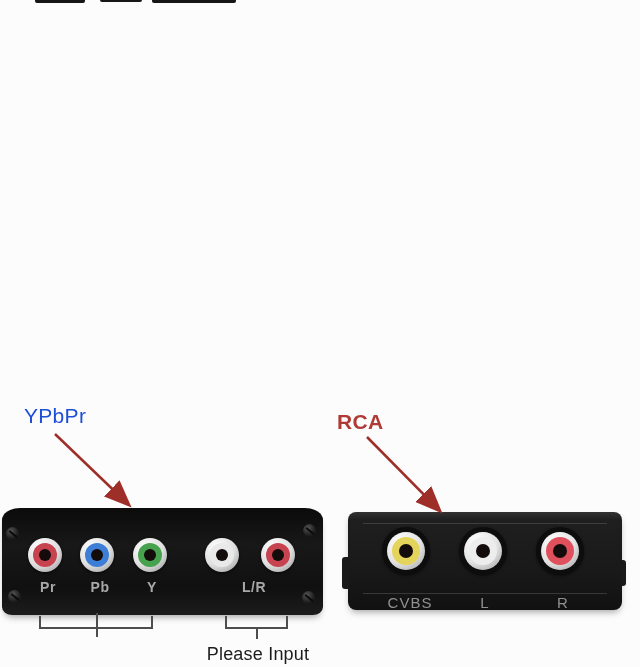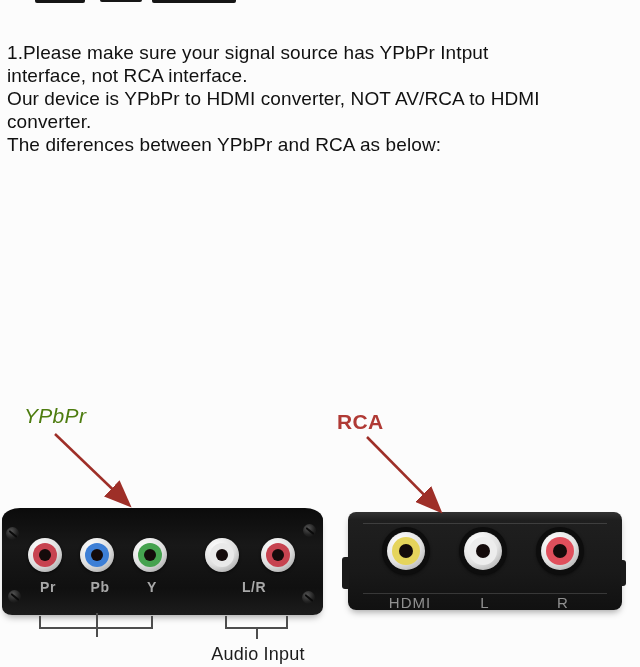--- a/index.html
+++ b/index.html
@@ -102,28 +102,23 @@
 <body>
 
 <div class="canvas">
 
   <div class="artifact a1"></div>
   <div class="artifact a2"></div>
   <div class="artifact a3"></div>
 
 
   <div class="note-body">
-    <p>1.Please make sure your signal source has YPbPr Intput
-interface, not RCA interface.
-Our device is YPbPr to HDMI converter, NOT AV/RCA to HDMI
-converter.
-The diferences between YPbPr and RCA as below:</p>
   </div>
 
-  <div class="anno-label label-ypbpr" style="color: #4d7c0f; font-style: italic;">YPbPr</div>
+  <div class="anno-label label-ypbpr" style="color: #1d4ed8;">YPbPr</div>
   <div class="anno-label label-rca" style="color: rgb(176, 58, 53);">RCA</div>
 
   <div class="device dev-ypbpr">
     <div class="screw s-tl"></div>
     <div class="screw s-tr"></div>
     <div class="screw s-bl"></div>
     <div class="screw s-br"></div>
     <span class="port-label pl-pr">Pr</span>
     <span class="port-label pl-pb">Pb</span>
     <span class="port-label pl-y">Y</span>
@@ -132,35 +127,35 @@
       <div class="port ypbpr-port" style="left: 95px; --ring: #3d7fd6;"></div>
       <div class="port ypbpr-port" style="left: 148px; --ring: #46a24f;"></div>
       <div class="port ypbpr-port" style="left: 220px; --ring: #e9e9e9;"></div>
       <div class="port ypbpr-port" style="left: 276px; --ring: #c74350;"></div>
     </div>
 
   <div class="device dev-rca">
     <div class="rca-panel"></div>
     <div class="rca-tab tab-left"></div>
     <div class="rca-tab tab-right"></div>
-    <span class="rca-label rl-cvbs">HDMI</span>
+    <span class="rca-label rl-cvbs">CVBS</span>
     <span class="rca-label rl-l">L</span>
     <span class="rca-label rl-r">R</span>
   <div class="port rca-port" style="left: 58px; --ring: #e5d45c;"></div>
       <div class="port rca-port" style="left: 135px; --ring: #ededed;"></div>
       <div class="port rca-port" style="left: 212px; --ring: #e04f5c;"></div>
     </div>
 
   <svg class="overlay" width="640" height="667" viewBox="0 0 640 667">
     <defs>
       <marker id="ah" markerWidth="11" markerHeight="9" refX="9" refY="4.5" orient="auto">
         <path d="M0,0 L11,4.5 L0,9 z" fill="#9e2f28"></path>
       </marker>
     </defs>
     <line x1="55" y1="434" x2="128" y2="504" stroke-width="2.5" marker-end="url(#ah)" stroke="#9e2f28"></line>
     <line x1="367" y1="437" x2="439" y2="510" stroke-width="2.5" marker-end="url(#ah)" stroke="#9e2f28"></line>
     <path d="M40,616 L40,628 L152,628 L152,616 M97,613 L97,637" fill="none" stroke-width="2" stroke="#4d4d4d"></path>
     <path d="M226,616 L226,628 L287,628 L287,616 M257,628 L257,639" fill="none" stroke-width="2" stroke="#4d4d4d"></path>
   </svg>
 
-  <div class="bottom-label bl-audio">Audio Input</div>
+  <div class="bottom-label bl-audio">Please Input</div>
 
 </div>
 
 </body></html>

